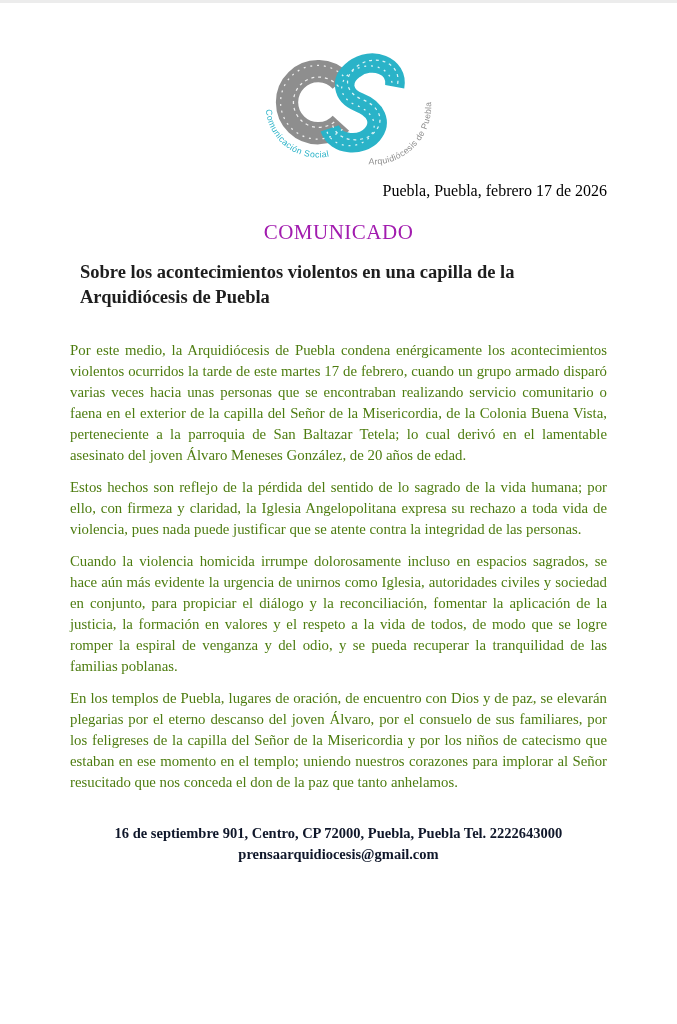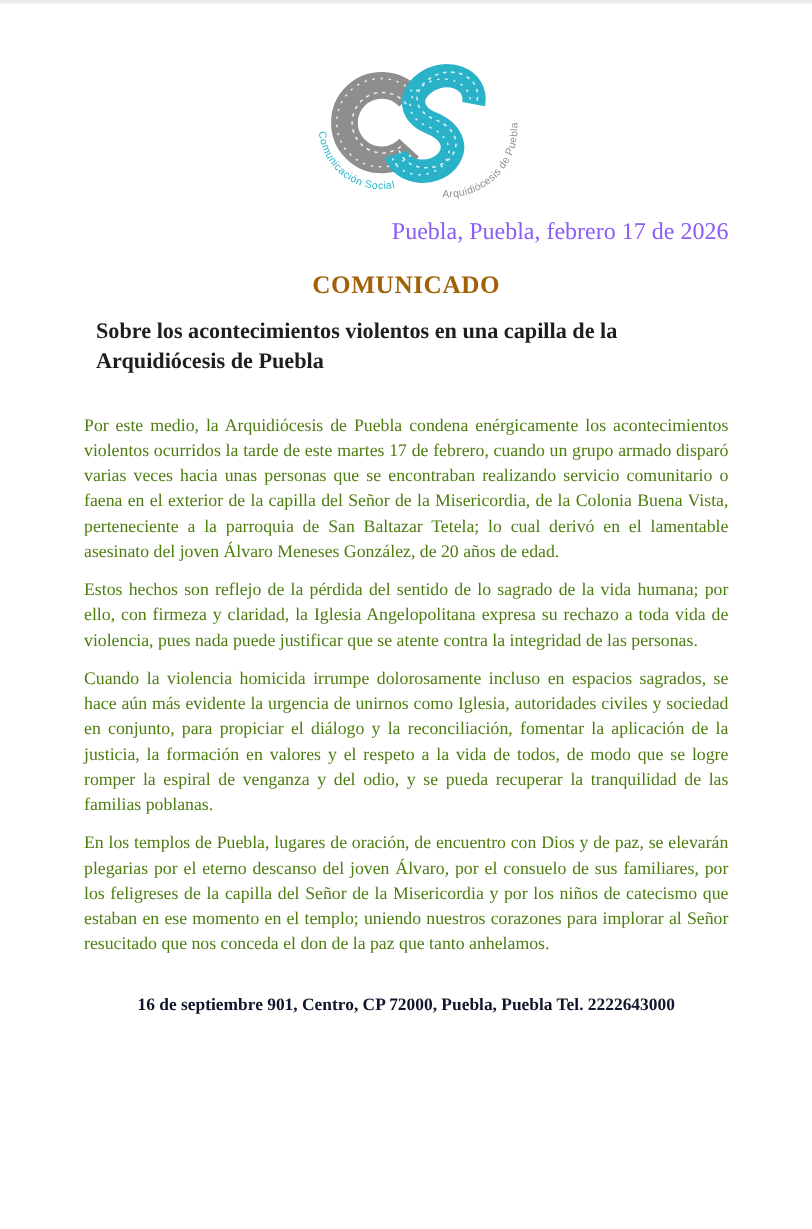--- a/index.html
+++ b/index.html
@@ -25,30 +25,30 @@
     padding: 0 70px;
   }
   .logo-wrap {
     padding-top: 46px;
     display: flex;
     justify-content: center;
   }
   .dateline {
     margin-top: 10px;
     text-align: right;
-    font-size: 20px;
-    color: #8b5cf6;
+    font-size: 16px;
+    color: #000000;
   }
   .doc-title {
     margin-top: 20px;
     text-align: center;
     font-size: 21px;
-    font-weight: bold;
+    font-weight: normal;
     letter-spacing: 0.5px;
-    color: #a16207;
+    color: #a21caf;
   }
   .doc-subtitle {
     margin-top: 15px;
     text-align: left;
     font-size: 18.5px;
     font-weight: bold;
     line-height: 1.35;
     color: #1e1e1e;
     padding: 0 10px;
   }
@@ -112,15 +112,16 @@
 
   <div class="body-text">
     <p>Por este medio, la Arquidiócesis de Puebla condena enérgicamente los acontecimientos violentos ocurridos la tarde de este martes 17 de febrero, cuando un grupo armado disparó varias veces hacia unas personas que se encontraban realizando servicio comunitario o faena en el exterior de la capilla del Señor de la Misericordia, de la Colonia Buena Vista, perteneciente a la parroquia de San Baltazar Tetela; lo cual derivó en el lamentable asesinato del joven Álvaro Meneses González, de 20 años de edad.</p>
     <p>Estos hechos son reflejo de la pérdida del sentido de lo sagrado de la vida humana; por ello, con firmeza y claridad, la Iglesia Angelopolitana expresa su rechazo a toda vida de violencia, pues nada puede justificar que se atente contra la integridad de las personas.</p>
     <p>Cuando la violencia homicida irrumpe dolorosamente incluso en espacios sagrados, se hace aún más evidente la urgencia de unirnos como Iglesia, autoridades civiles y sociedad en conjunto, para propiciar el diálogo y la reconciliación, fomentar la aplicación de la justicia, la formación en valores y el respeto a la vida de todos, de modo que se logre romper la espiral de venganza y del odio, y se pueda recuperar la tranquilidad de las familias poblanas.</p>
     <p>En los templos de Puebla, lugares de oración, de encuentro con Dios y de paz, se elevarán plegarias por el eterno descanso del joven Álvaro, por el consuelo de sus familiares, por los feligreses de la capilla del Señor de la Misericordia y por los niños de catecismo que estaban en ese momento en el templo; uniendo nuestros corazones para implorar al Señor resucitado que nos conceda el don de la paz que tanto anhelamos.</p>
   </div>
 
   <div class="footer">
     <div>16 de septiembre 901, Centro, CP 72000, Puebla, Puebla Tel. 2222643000</div>
+    <div>prensaarquidiocesis@gmail.com</div>
   </div>
 
 </div>
 
 </body></html>

